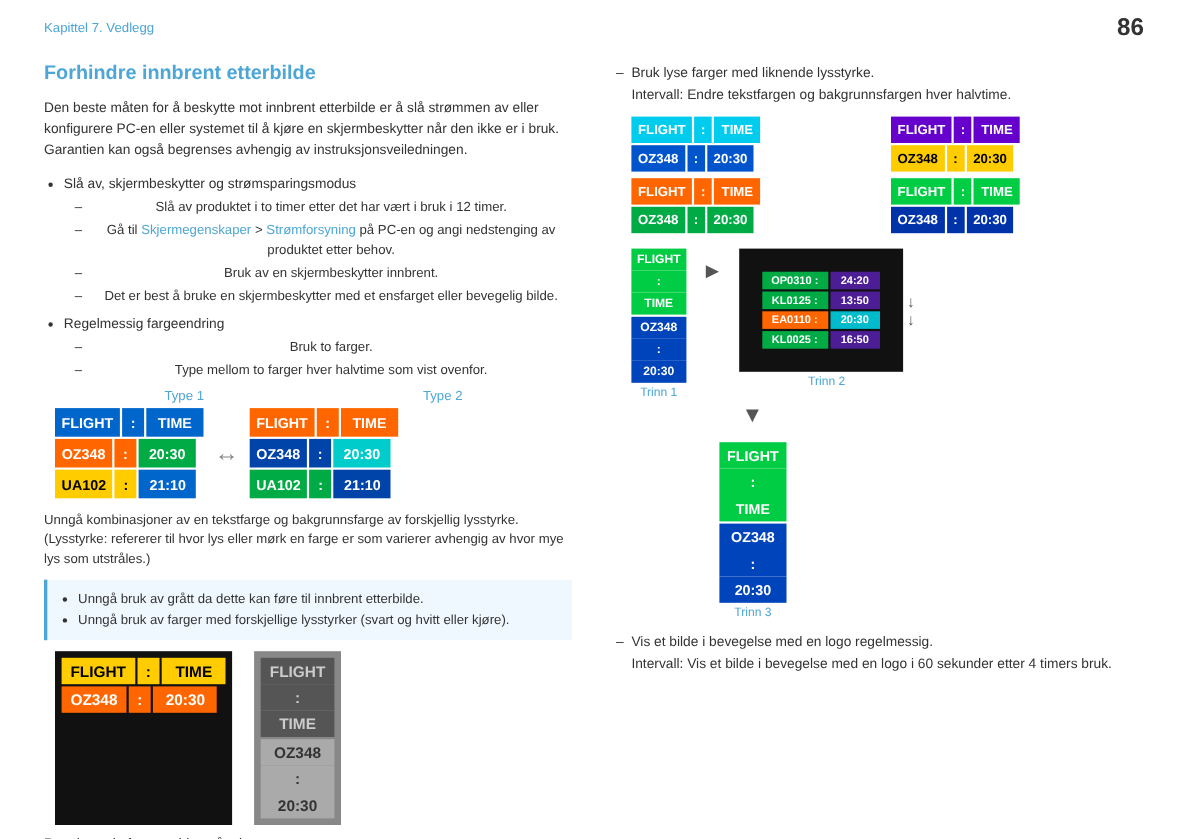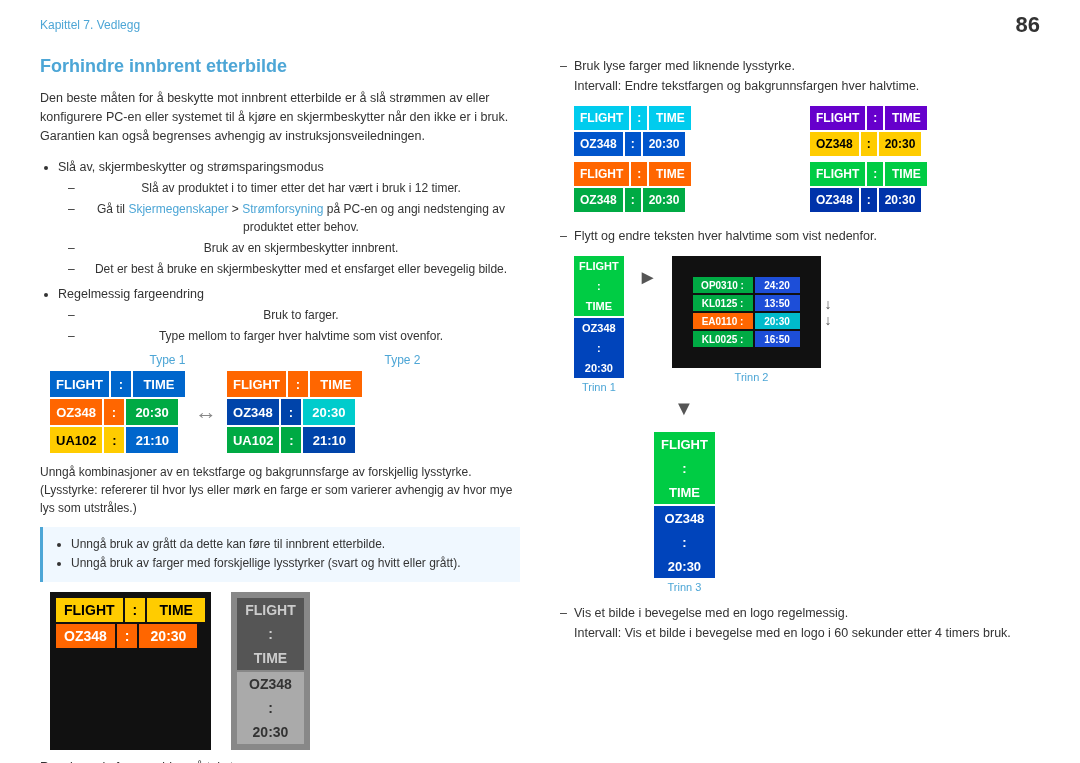--- a/index.html
+++ b/index.html
@@ -265,21 +265,21 @@
       padding: 21px;
     }
     .s2-row {
       display: flex;
       gap: 2px;
       font-size: 10px;
       font-weight: bold;
       height: 16px;
     }
     .s2-green { background: #00aa44; color: #fff; padding: 0 4px; display: flex; align-items: center; min-width: 60px; justify-content: center; }
-    .s2-blue { background: #1d4ed8; color: #fff; padding: 0 4px; display: flex; align-items: center; min-width: 45px; justify-content: center; }
+    .s2-blue { background: #4c1d95; color: #fff; padding: 0 4px; display: flex; align-items: center; min-width: 45px; justify-content: center; }
     .s2-orange { background: #ff6600; color: #fff; padding: 0 4px; display: flex; align-items: center; min-width: 60px; justify-content: center; }
     .s2-cyan { background: #00bbcc; color: #fff; padding: 0 4px; display: flex; align-items: center; min-width: 45px; justify-content: center; }
     .down-arrows { font-size: 14px; color: #555; display: flex; flex-direction: column; justify-content: center; }
     
     .s3-board {
       display: flex;
       flex-direction: column;
       gap: 2px;
       margin-top: 8px;
     }
@@ -368,21 +368,21 @@
           <div class="cell t2-blue">21:10</div>
         </div>
       </div>
     </div>
 
     <p style="font-size:12px;line-height:1.5;margin:8px 0;">Unngå kombinasjoner av en tekstfarge og bakgrunnsfarge av forskjellig lysstyrke. (Lysstyrke: refererer til hvor lys eller mørk en farge er som varierer avhengig av hvor mye lys som utstråles.)</p>
 
     <div class="note-box">
       <ul>
         <li>Unngå bruk av grått da dette kan føre til innbrent etterbilde.</li>
-        <li>Unngå bruk av farger med forskjellige lysstyrker (svart og hvitt eller grått).</li>
+        <li>Unngå bruk av farger med forskjellige lysstyrker (svart og hvitt eller kjøre).</li>
       </ul>
     </div>
 
     <div class="bottom-boards-row">
 
       <div class="dark-board">
         <div class="row">
           <div class="dark-cell-yellow">FLIGHT</div>
           <div class="dark-cell-yellow" style="min-width:20px">:</div>
           <div class="dark-cell-yellow">TIME</div>
@@ -467,25 +467,20 @@
           <div class="rc-green-h">TIME</div>
         </div>
         <div class="row">
           <div class="rc-blue2">OZ348</div>
           <div class="rc-blue2" style="min-width:16px">:</div>
           <div class="rc-blue2">20:30</div>
         </div>
       </div>
     </div>
 
-    <ul class="dash-list">
-      <li>
-        <span>Flytt og endre teksten hver halvtime som vist nedenfor.</span>
-      </li>
-    </ul>
 
     <div class="steps-section">
 
       <div style="display:flex;align-items:flex-start;gap:14px;margin-bottom:4px;">
 
         <div class="step-col">
           <div class="s1-board">
             <div class="row">
               <div class="s1-green">FLIGHT</div>
               <div class="s1-green" style="min-width:14px">:</div>

